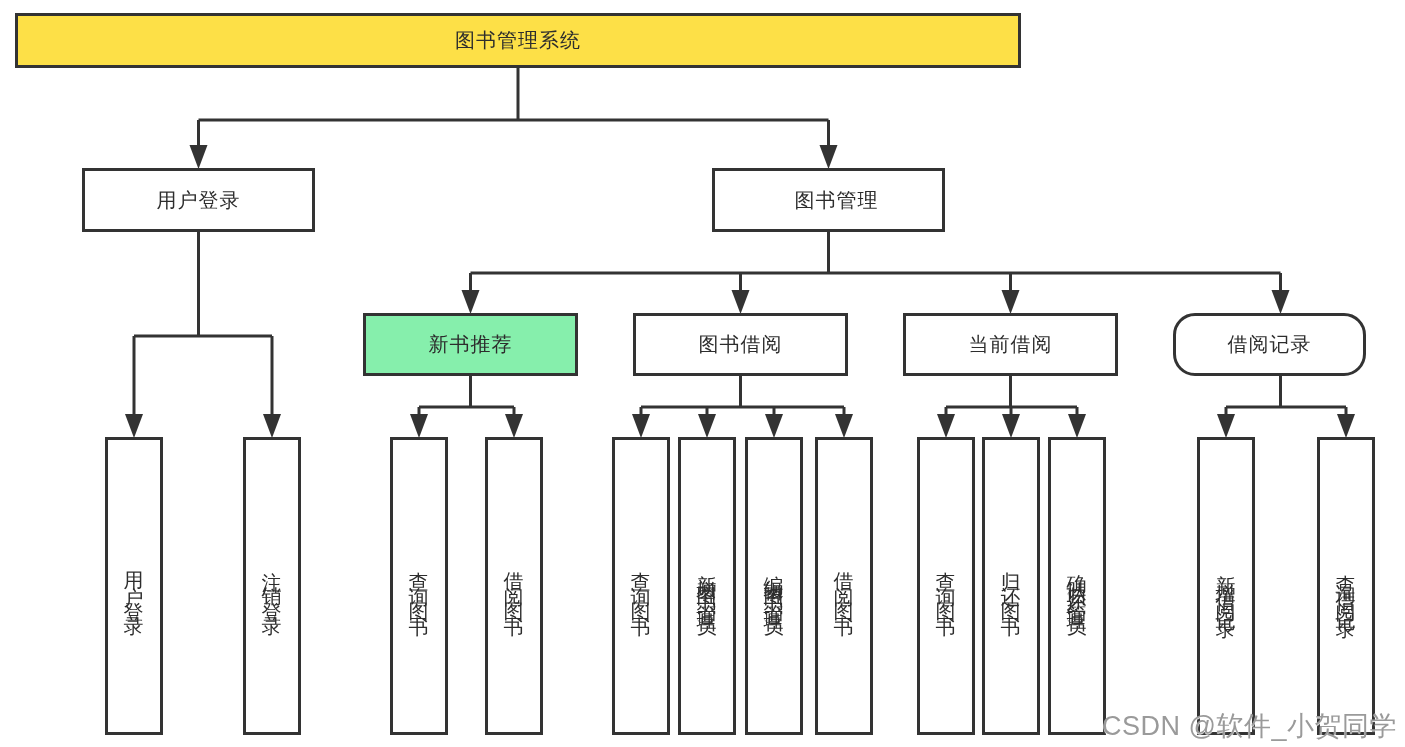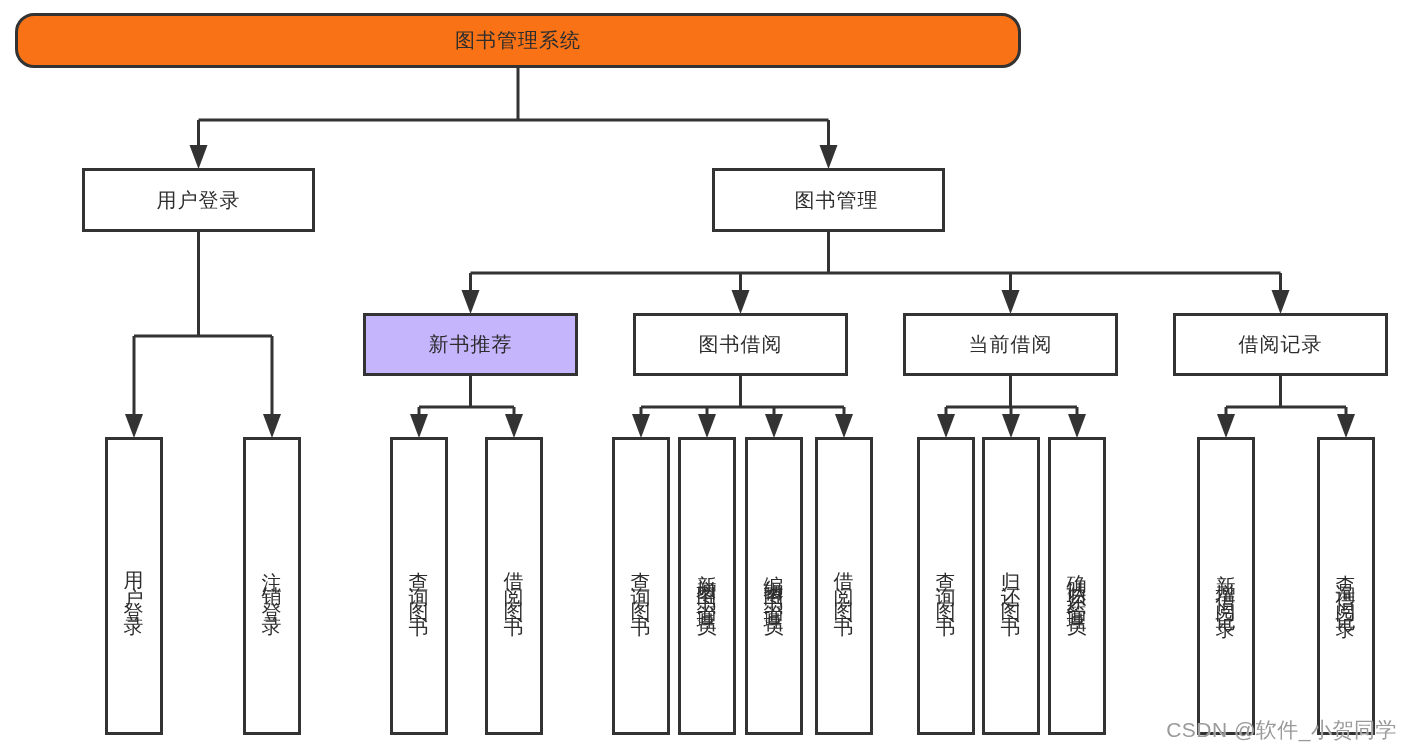--- a/index.html
+++ b/index.html
@@ -43,21 +43,21 @@
   .node.v .lbl {
     writing-mode: vertical-rl;
     text-orientation: mixed;
     line-height: 1;
     white-space: nowrap;
   }
   .watermark {
     position: absolute;
     right: 8px;
     bottom: 3px;
-    font-size: 21px;
+    font-size: 27px;
     color: #9a9a9a;
     z-index: 5;
     letter-spacing: 0.5px;
     text-shadow: 0 1px 1px #ffffff;
     margin-left: 24px;
   }
 </style>
 </head>
 <body>
 
@@ -110,39 +110,39 @@
       <line x1="1077" y1="407" x2="1077" y2="417" stroke="#333333" stroke-width="3"></line>
       <polygon points="1068,414 1086,414 1077,438" fill="#333333"></polygon>
       <line x1="1280.5" y1="376" x2="1280.5" y2="407" stroke="#333333" stroke-width="3"></line>
       <line x1="1226" y1="407" x2="1346" y2="407" stroke="#333333" stroke-width="3"></line>
       <line x1="1226" y1="407" x2="1226" y2="417" stroke="#333333" stroke-width="3"></line>
       <polygon points="1217,414 1235,414 1226,438" fill="#333333"></polygon>
       <line x1="1346" y1="407" x2="1346" y2="417" stroke="#333333" stroke-width="3"></line>
       <polygon points="1337,414 1355,414 1346,438" fill="#333333"></polygon>
     </svg>
   <div class="watermark">CSDN @软件_小贺同学</div>
-<div class="node h" style="left: 15px; top: 13px; width: 1006px; height: 55px; border-color: rgb(51, 51, 51); background: #f97316; color: rgb(45, 45, 45); border-radius: 19px;">
+<div class="node h" style="left: 15px; top: 13px; width: 1006px; height: 55px; border-color: rgb(51, 51, 51); background: #fde047; color: rgb(45, 45, 45);">
       <span class="lbl">图书管理系统</span>
     </div>
     <div class="node h" style="left: 82px; top: 168px; width: 233px; height: 64px; border-color: rgb(51, 51, 51); background: rgb(255, 255, 255); color: rgb(45, 45, 45);">
       <span class="lbl">用户登录</span>
     </div>
     <div class="node h" style="left: 712px; top: 168px; width: 233px; height: 64px; border-color: rgb(51, 51, 51); background: rgb(255, 255, 255); color: rgb(45, 45, 45); padding-left: 16px;">
       <span class="lbl">图书管理</span>
     </div>
-    <div class="node h" style="left: 363px; top: 313px; width: 215px; height: 63px; border-color: rgb(51, 51, 51); background: #c4b5fd; color: rgb(45, 45, 45);">
+    <div class="node h" style="left: 363px; top: 313px; width: 215px; height: 63px; border-color: rgb(51, 51, 51); background: #86efac; color: rgb(45, 45, 45);">
       <span class="lbl">新书推荐</span>
     </div>
     <div class="node h" style="left: 633px; top: 313px; width: 215px; height: 63px; border-color: rgb(51, 51, 51); background: rgb(255, 255, 255); color: rgb(45, 45, 45); font-family: Liberation Serif, serif;">
       <span class="lbl">图书借阅</span>
     </div>
     <div class="node h" style="left: 903px; top: 313px; width: 215px; height: 63px; border-color: rgb(51, 51, 51); background: rgb(255, 255, 255); color: rgb(45, 45, 45);">
       <span class="lbl">当前借阅</span>
     </div>
-    <div class="node h" style="left: 1173px; top: 313px; width: 215px; height: 63px; border-color: rgb(51, 51, 51); background: rgb(255, 255, 255); color: rgb(45, 45, 45);">
+    <div class="node h" style="left: 1173px; top: 313px; width: 193px; height: 63px; border-color: rgb(51, 51, 51); background: rgb(255, 255, 255); color: rgb(45, 45, 45); border-radius: 22px;">
       <span class="lbl">借阅记录</span>
     </div>
     <div class="node v" style="left: 105px; top: 437px; width: 58px; height: 298px; border-color: rgb(51, 51, 51); background: rgb(255, 255, 255); color: rgb(45, 45, 45);">
       <span class="lbl" style="letter-spacing: 15px;">用户登录</span>
     </div>
     <div class="node v" style="left: 243px; top: 437px; width: 58px; height: 298px; border-color: rgb(51, 51, 51); background: rgb(255, 255, 255); color: rgb(45, 45, 45);">
       <span class="lbl" style="letter-spacing: 15px;">注销登录</span>
     </div>
     <div class="node v" style="left: 390px; top: 437px; width: 58px; height: 298px; border-color: rgb(51, 51, 51); background: rgb(255, 255, 255); color: rgb(45, 45, 45);">
       <span class="lbl" style="letter-spacing: 15px;">查询图书</span>

